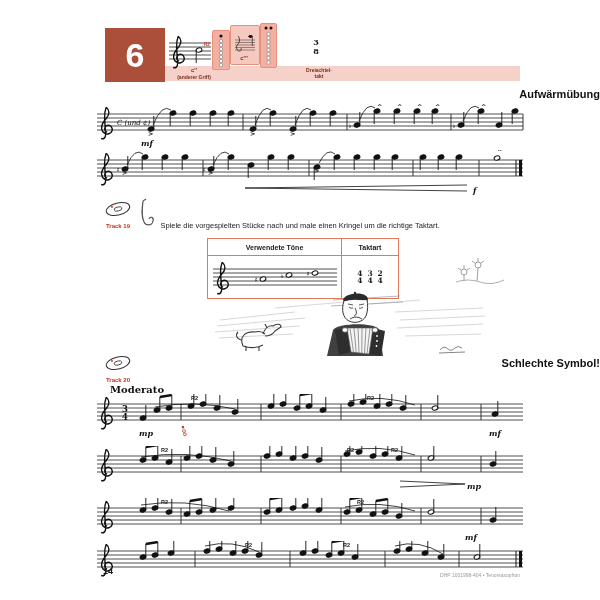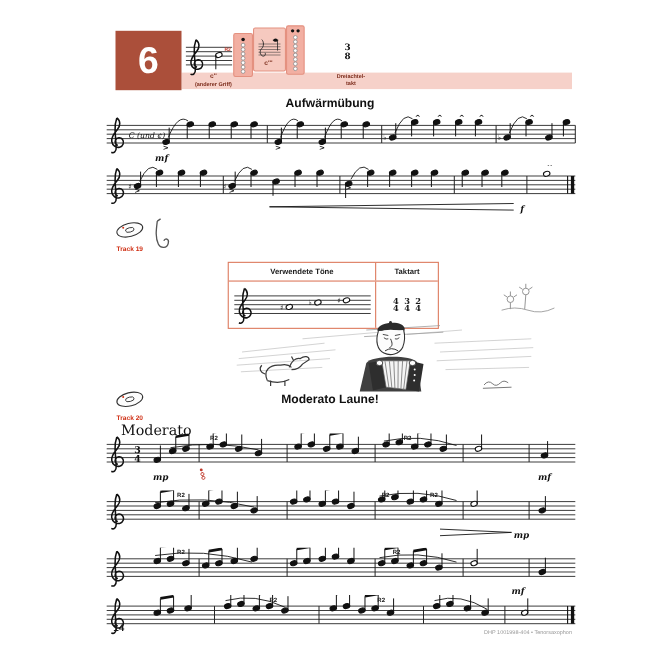--- a/index.html
+++ b/index.html
@@ -12,25 +12,25 @@
             font-size:34px;font-weight:bold;}
   #banner{left:165px;top:66px;width:355px;height:15px;background:#f6d1c9;}
   .fingerbox{border:1px solid #e49180;border-radius:2px;background:#f2afa2;}
   .fingerbox.light{background:#f6c9bf;}
   .hdr-label{font-size:5px;font-weight:bold;color:#7c2d1c;text-align:center;line-height:6px;}
   .hdr-note-label{font-size:6px;font-weight:bold;color:#7c2d1c;text-align:center;line-height:7px;}
   .meter38{font-family:"DejaVu Serif",serif;font-weight:bold;font-size:8px;line-height:9px;
            text-align:center;color:#111;}
   .r2tag{font-size:4.5px;font-weight:bold;color:#c0392b;}
   
-  .heading{left:0;width:600px;text-align:center;font-weight:bold;font-size:11px;color:#111;}
+  .heading{left:0;width:600px;text-align:right;font-weight:bold;font-size:11px;color:#111;}
   .instruction{left:60px;width:480px;text-align:center;font-size:7.5px;color:#222;}
   .track{width:44px;text-align:center;}
   .track .tlabel{font-size:6px;font-weight:bold;color:#d03015;margin-top:1px;}
-  .tempo{font-family:"DejaVu Serif",serif;font-weight:normal;font-size:13px;color:#111;}
+  .tempo{font-family:"DejaVu Serif",serif;font-weight:bold;font-size:10px;color:#111;}
   
   #echo-table{left:207px;top:238px;width:190px;border:1px solid #dd7a5e;background:#fff;}
   #echo-table .hdr{display:flex;border-bottom:1px solid #dd7a5e;height:16px;align-items:center;}
   #echo-table .hdr .c1{flex:1;text-align:center;font-size:7px;font-weight:bold;}
   #echo-table .hdr .c2{width:56px;text-align:center;font-size:7px;font-weight:bold;
                        border-left:1px solid #dd7a5e;align-self:stretch;display:flex;
                        align-items:center;justify-content:center;}
   #echo-table .bdy{display:flex;height:42px;}
   #echo-table .bdy .c1{flex:1;display:flex;align-items:center;justify-content:center;}
   #echo-table .bdy .c2{width:56px;border-left:1px solid #dd7a5e;display:flex;
@@ -262,20 +262,21 @@
       <ellipse cx="17" cy="9" rx="12" ry="6" transform="rotate(-14 17 9)" fill="#fdfdfd" stroke="#333" stroke-width="1"></ellipse>
       <ellipse cx="17" cy="9" rx="4" ry="2" transform="rotate(-14 17 9)" fill="none" stroke="#333" stroke-width="0.8"></ellipse>
       <circle cx="11" cy="7" r="0.9" fill="#d03015"></circle>
     </svg>
     <div class="tlabel">Track 19</div>
   </div>
   <svg class="abs" width="20" height="32" style="left:136px;top:198px">
     <path d="M7 3 L10 1 M7 3 C6 11 5 18 8 24 C10 28 16 28 17 23 C18 19 14 18 13 21" fill="none" stroke="#555" stroke-width="1.2"></path>
   </svg>
 
+  <div class="abs instruction" style="top:221px">Spiele die vorgespielten Stücke nach und male einen Kringel um die richtige Taktart.</div>
 
   <div class="abs" id="echo-table">
     <div class="hdr">
       <div class="c1">Verwendete Töne</div>
       <div class="c2">Taktart</div>
     </div>
     <div class="bdy">
       <div class="c1">
         <svg width="128" height="36">
             <line x1="2" y1="10" x2="126" y2="10" stroke="#222" stroke-width="0.8"></line>
@@ -372,21 +373,21 @@
 
   <div class="abs track" style="left:96px;top:354px">
     <svg width="34" height="18">
       <ellipse cx="17" cy="9" rx="12" ry="6" transform="rotate(-14 17 9)" fill="#fdfdfd" stroke="#333" stroke-width="1"></ellipse>
       <ellipse cx="17" cy="9" rx="4" ry="2" transform="rotate(-14 17 9)" fill="none" stroke="#333" stroke-width="0.8"></ellipse>
       <circle cx="11" cy="7" r="0.9" fill="#d03015"></circle>
     </svg>
     <div class="tlabel">Track 20</div>
   </div>
 
-  <div class="abs heading" style="top:357px">Moderato Laune!</div>
+  <div class="abs heading" style="top:357px">Schlechte Symbol!</div>
   <div class="abs tempo" style="left:110px;top:384px">Moderato</div>
 
   <svg class="abs" width="430" height="46" style="left:95px;top:394px">
       <line x1="2" y1="10" x2="428" y2="10" stroke="#222" stroke-width="0.8"></line>
       <line x1="2" y1="14" x2="428" y2="14" stroke="#222" stroke-width="0.8"></line>
       <line x1="2" y1="18" x2="428" y2="18" stroke="#222" stroke-width="0.8"></line>
       <line x1="2" y1="22" x2="428" y2="22" stroke="#222" stroke-width="0.8"></line>
       <line x1="2" y1="26" x2="428" y2="26" stroke="#222" stroke-width="0.8"></line>
       <path d="M11.2 3.2 C14.8 6 14.6 10.5 11.6 14 C8.2 17.9 6 20.8 6.6 24.6 C7.2 28.4 10.4 30.6 13.8 29.8 C17 29 18.2 25.2 16.4 22.8 C14.7 20.5 11.2 20.9 10 23.4 C9.1 25.3 10.1 27.5 12.1 28.2 M11.2 3.2 C9.8 7 9.4 10 9.6 14.4 L10.6 30.4 C10.8 33.8 8.4 35.6 6.2 34.4" fill="none" stroke="#111" stroke-width="1.4"></path>
       <text x="30" y="17.5" class="ts-num" text-anchor="middle">3</text>

